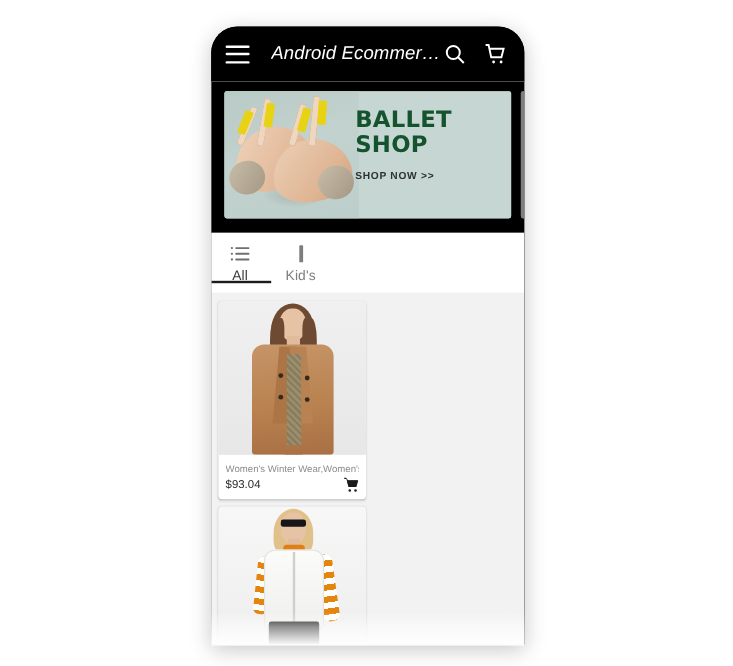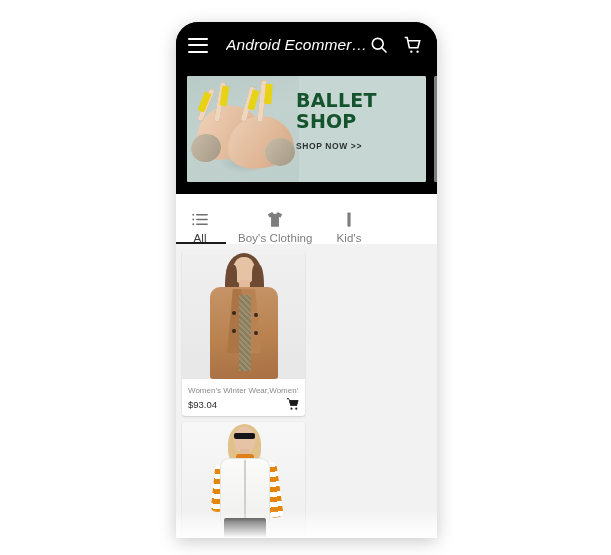--- a/index.html
+++ b/index.html
@@ -114,21 +114,21 @@
   }
 
   .slide2-art { position: absolute; inset: 0; background: #7e7e7e; }
 
   
   .tabs {
     position: relative;
     height: 50px;
     background: #ffffff;
     display: flex;
-    align-items: flex-end;
+    align-items: center;
     overflow: hidden;
   }
   .tab {
     flex: 0 0 auto;
     display: flex; flex-direction: column;
     align-items: center; justify-content: center;
     gap: 3px;
     padding: 0 12px;
     cursor: pointer;
     position: relative;
@@ -280,28 +280,20 @@
               <circle cx="3.5" cy="12" r="1.2" fill="#6f6f6f" stroke="none"></circle>
               <circle cx="3.5" cy="18" r="1.2" fill="#6f6f6f" stroke="none"></circle>
               <line x1="8" y1="6" x2="21" y2="6"></line>
               <line x1="8" y1="12" x2="21" y2="12"></line>
               <line x1="8" y1="18" x2="21" y2="18"></line>
             </svg>
           </span>
           <span class="tab-label">All</span>
         </div>
 
-        <div class="tab">
-          <span>
-            <svg class="tab-ico" viewBox="0 0 24 24" fill="#7d7d7d">
-              <path d="M8.6 2.6 3 5.4l1.9 4.2 2.1-.9V21h10V8.7l2.1.9L21 5.4l-5.6-2.8a3.6 3.6 0 0 1-6.8 0Z"></path>
-            </svg>
-          </span>
-          <span class="tab-label">Boy's Clothing</span>
-        </div>
 
 
         <div class="tab">
           <span>
             <svg class="tab-ico" viewBox="0 0 24 24" fill="#7d7d7d">
               <rect x="10" y="3" width="4" height="18" rx="1"></rect>
             </svg>
           </span>
           <span class="tab-label">Kid's</span>
         </div>

